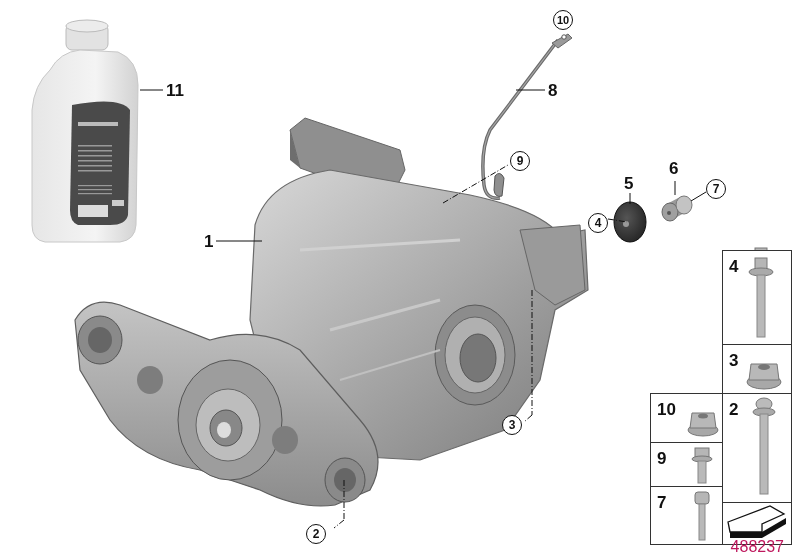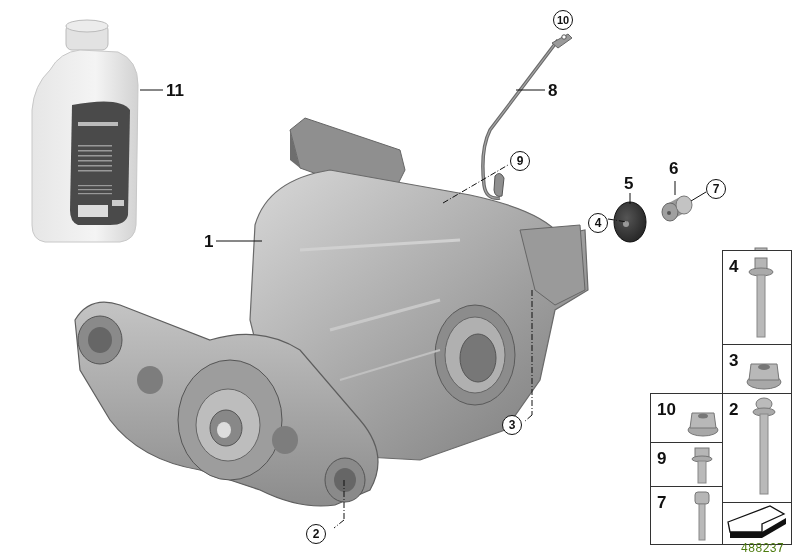--- a/index.html
+++ b/index.html
@@ -6,21 +6,21 @@
   body { width:800px; height:560px; position:relative; overflow:hidden;
          font-family:"Liberation Sans", sans-serif; }
   svg { position:absolute; left:0; top:0; }
   .lbl { position:absolute; font-weight:bold; font-size:17px; color:#111; line-height:1; }
   .circ { position:absolute; width:20px; height:20px; border:1.6px solid #111; border-radius:50%;
           background:#fff; font-weight:bold; font-size:12px; color:#111; display:flex;
           align-items:center; justify-content:center; box-sizing:border-box; }
   .circ.small { font-size:11px; }
   .grid-cell { position:absolute; border:1px solid #333; box-sizing:border-box; background:#fff; }
   .cell-num { position:absolute; left:6px; top:6px; font-weight:bold; font-size:17px; color:#111; }
-  .docid { position:absolute; right:16px; bottom:4px; font-size:12px; color:#4d7c0f;font-family:Liberation Mono, monospace; }
+  .docid { position:absolute; right:16px; bottom:4px; font-size:16px; color:#be185d; }
 </style>
 </head>
 <body>
 
 <svg width="800" height="560" viewBox="0 0 800 560">
   <defs>
     <linearGradient id="metal" x1="0" y1="0" x2="1" y2="1">
       <stop offset="0" stop-color="#d8d8d8"></stop>
       <stop offset="0.5" stop-color="#a9a9a9"></stop>
       <stop offset="1" stop-color="#7a7a7a"></stop>

